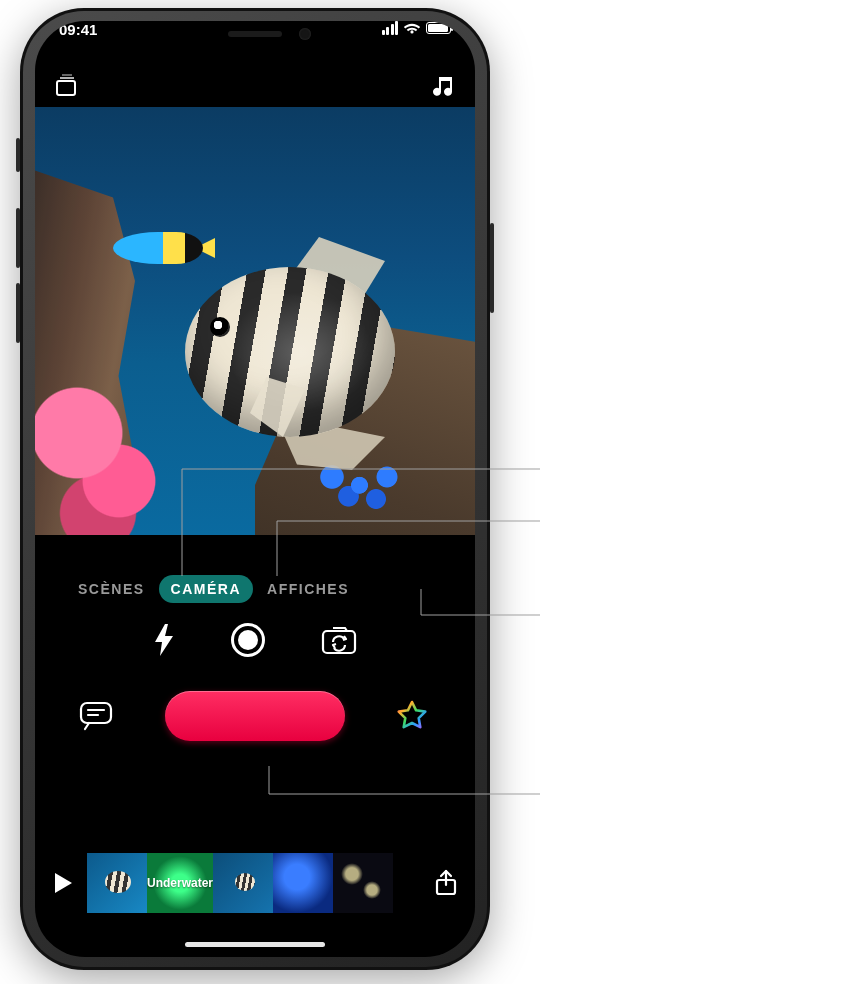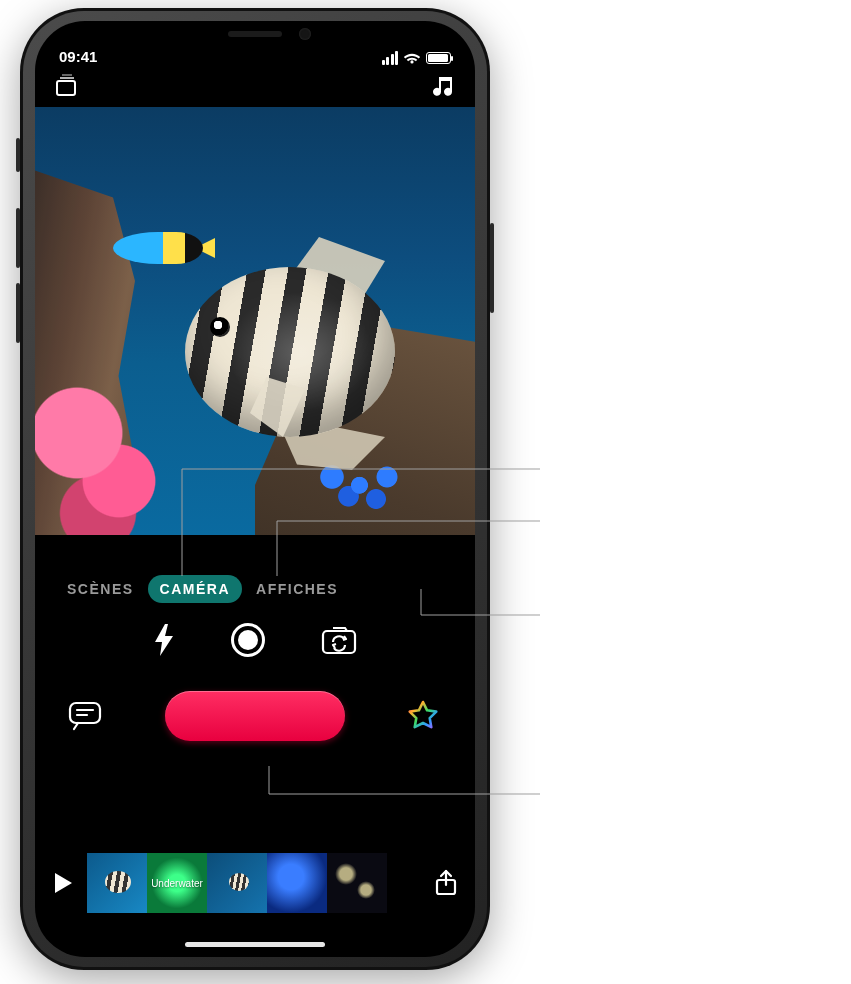--- a/index.html
+++ b/index.html
@@ -29,21 +29,21 @@
   .notch {
     position: absolute; left: 50%; top: 0; transform: translateX(-50%);
     width: 210px; height: 32px; background: #000;
     border-bottom-left-radius: 20px; border-bottom-right-radius: 20px; z-index: 50;
   }
   .notch .speaker { position:absolute; left:50%; top:10px; transform:translateX(-50%); width:54px; height:6px; border-radius:3px; background:#1b1b1b; }
   .notch .cam { position:absolute; left:calc(50% + 44px); top:7px; width:12px; height:12px; border-radius:50%; background:#151515; box-shadow: inset 0 0 2px #333; }
 
   .status-bar {
     position: relative; height: 44px; z-index: 40; color:#fff;
-    display:flex; align-items:flex-end; justify-content:space-between; padding: 0 24px;
+    display:flex; align-items:flex-start; justify-content:space-between; padding: 0 24px;
     font-weight:600; font-size:15px;
   }
   .status-right { display:flex; align-items:center; gap:5px; }
   .signal { display:inline-flex; align-items:flex-end; gap:1.5px; }
   .signal i { width:3px; background:#fff; border-radius:1px; display:block; }
   .signal i:nth-child(1){height:5px} .signal i:nth-child(2){height:8px}
   .signal i:nth-child(3){height:11px} .signal i:nth-child(4){height:14px}
   .wifi-ic, .batt-ic { display:inline-flex; }
   .batt { position:relative; width:25px; height:12px; border:1px solid #fff; border-radius:3px; }
   .batt::after { content:""; position:absolute; right:-3px; top:3px; width:2px; height:5px; background:#fff; border-radius:1px; }
@@ -96,21 +96,21 @@
   }
   .big-fish .eye { position:absolute; left:55px; top:90px; width:20px; height:20px; border-radius:50%;
     background: radial-gradient(circle at 40% 40%, #fff 0 25%, #000 26% 60%, #222 61%); }
   .big-fish .fin-top { position:absolute; left:120px; top:10px; width:110px; height:60px;
     background:#d8d0bd; clip-path: polygon(0 100%, 40% 0, 100% 40%, 80% 100%); opacity:.9; }
   .big-fish .fin-bot { position:absolute; left:120px; top:188px; width:110px; height:55px;
     background:#cfc7b3; clip-path: polygon(0 0, 100% 40%, 70% 100%, 20% 90%); opacity:.9; }
   .big-fish .fin-side { position:absolute; left:95px; top:150px; width:55px; height:60px;
     background:#e8e1cf; clip-path: polygon(30% 0, 100% 20%, 60% 100%, 0 60%); opacity:.85; }
 
-  .below { position:relative; padding: 0 14px; margin-top: 40px; }
+  .below { position:relative; padding: 0 25px; margin-top: 40px; }
   .tabs { display:flex; align-items:center; gap:2px; margin-top:14px; padding: 0 6px; }
   .tab { color:#9a9a9a; font-size:14px; letter-spacing:1.5px; font-weight:600; padding:6px 12px; border-radius:14px; }
   .tab.active { color:#fff; background:#0f766e; }
 
   .cam-row { display:flex; align-items:center; justify-content:center; gap:56px; margin-top:20px; }
   .cam-btn { color:#fff; display:flex; align-items:center; justify-content:center; }
   .shutter { width:34px; height:34px; border-radius:50%; border:3px solid #fff; position:relative; }
   .shutter::after { content:""; position:absolute; inset:4px; border-radius:50%; background:#fff; }
 
   .record-row { display:flex; align-items:center; justify-content:space-between; margin-top:34px; padding: 0 16px; }
@@ -122,21 +122,21 @@
   .star-ic { width:34px; height:34px; }
 
   .bottom-row { position:absolute; left:0; right:0; bottom:44px; display:flex; align-items:center; padding: 0 14px; gap:10px; }
   .play-btn { width:28px; color:#fff; display:flex; align-items:center; justify-content:center; }
   .strip { flex:1; display:flex; height:60px; gap:0; overflow:hidden; }
   .thumb { flex:0 0 60px; height:60px; position:relative; }
   .thumb.t1 { background: linear-gradient(135deg,#0c5a8c,#1888c4); }
   .thumb.t1::after { content:""; position:absolute; left:18px; top:18px; width:26px; height:22px; border-radius:50%;
     background: repeating-linear-gradient(100deg,#efe7d4 0 4px,#333 4px 8px); }
   .thumb.t2 { background: radial-gradient(circle at 50% 50%, #3dff89 0 20%, #0a7a3a 60%); display:flex; align-items:center; justify-content:center; }
-  .thumb.t2 span { font-size:10px; color:#fff; font-weight:400; text-shadow:0 1px 2px rgba(0,0,0,.5); }
+  .thumb.t2 span { font-size:12px; color:#fff; font-weight:700; text-shadow:0 1px 2px rgba(0,0,0,.5); }
   .thumb.t3 { background: linear-gradient(135deg,#0c4e7a,#1573ae); }
   .thumb.t3::after { content:""; position:absolute; left:22px; top:20px; width:20px; height:18px; border-radius:50%;
     background: repeating-linear-gradient(100deg,#efe7d4 0 3px,#333 3px 6px); }
   .thumb.t4 { background: radial-gradient(circle at 40% 40%, #3a7dff 0 25%, #0a2a80 70%); }
   .thumb.t5 { background: #0a0a12; }
   .thumb.t5::before, .thumb.t5::after { content:""; position:absolute; border-radius:50%;
     background: radial-gradient(circle,#fff3b0 0 40%, transparent 70%); opacity:.7; filter:blur(.5px); }
   .thumb.t5::before { left:8px; top:10px; width:22px; height:22px; }
   .thumb.t5::after { left:30px; top:28px; width:18px; height:18px; }
   .share-btn { width:30px; color:#fff; display:flex; align-items:center; justify-content:center; }

